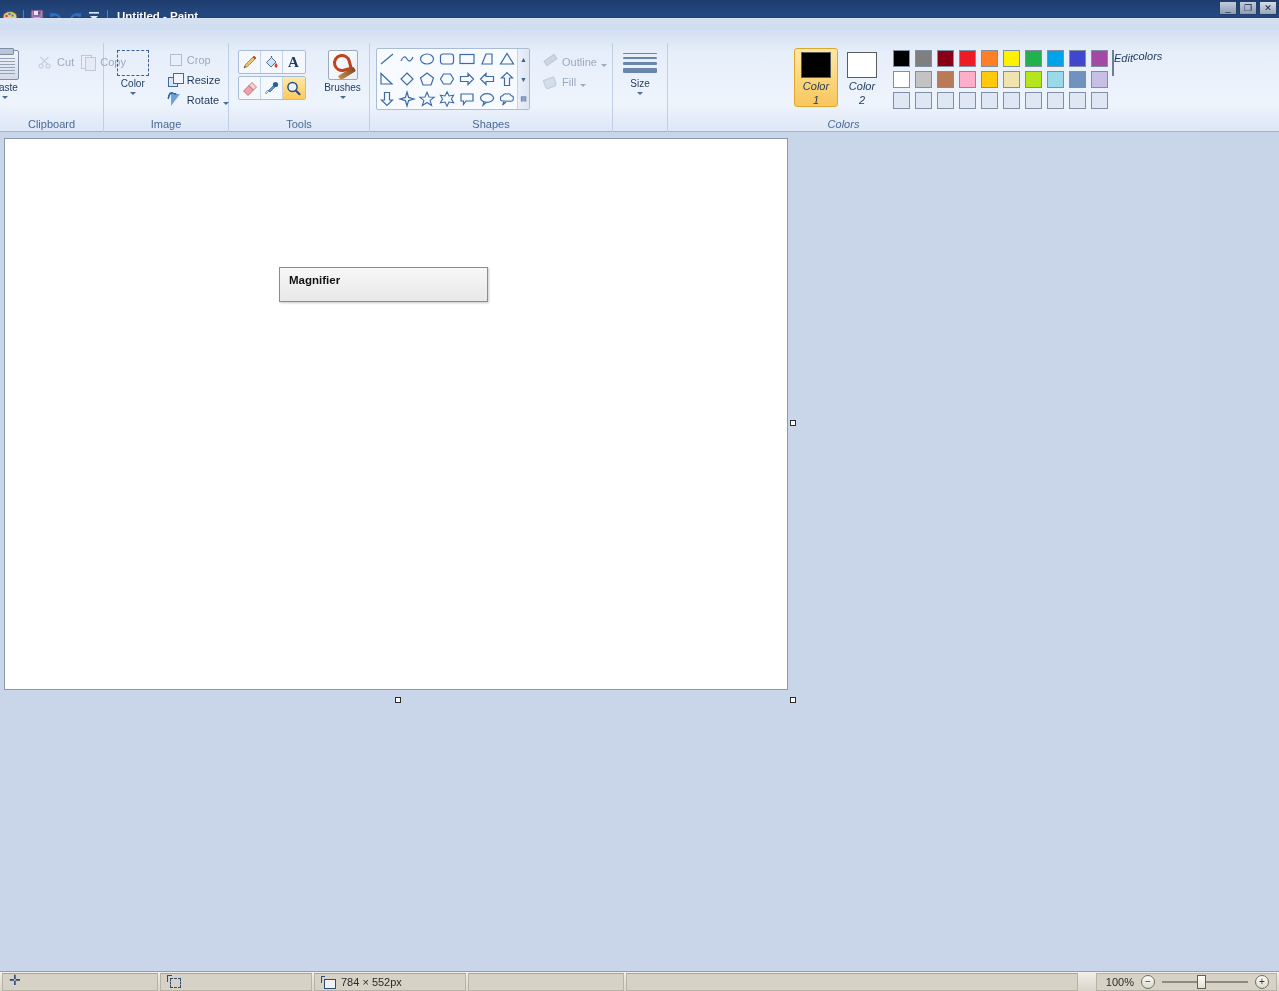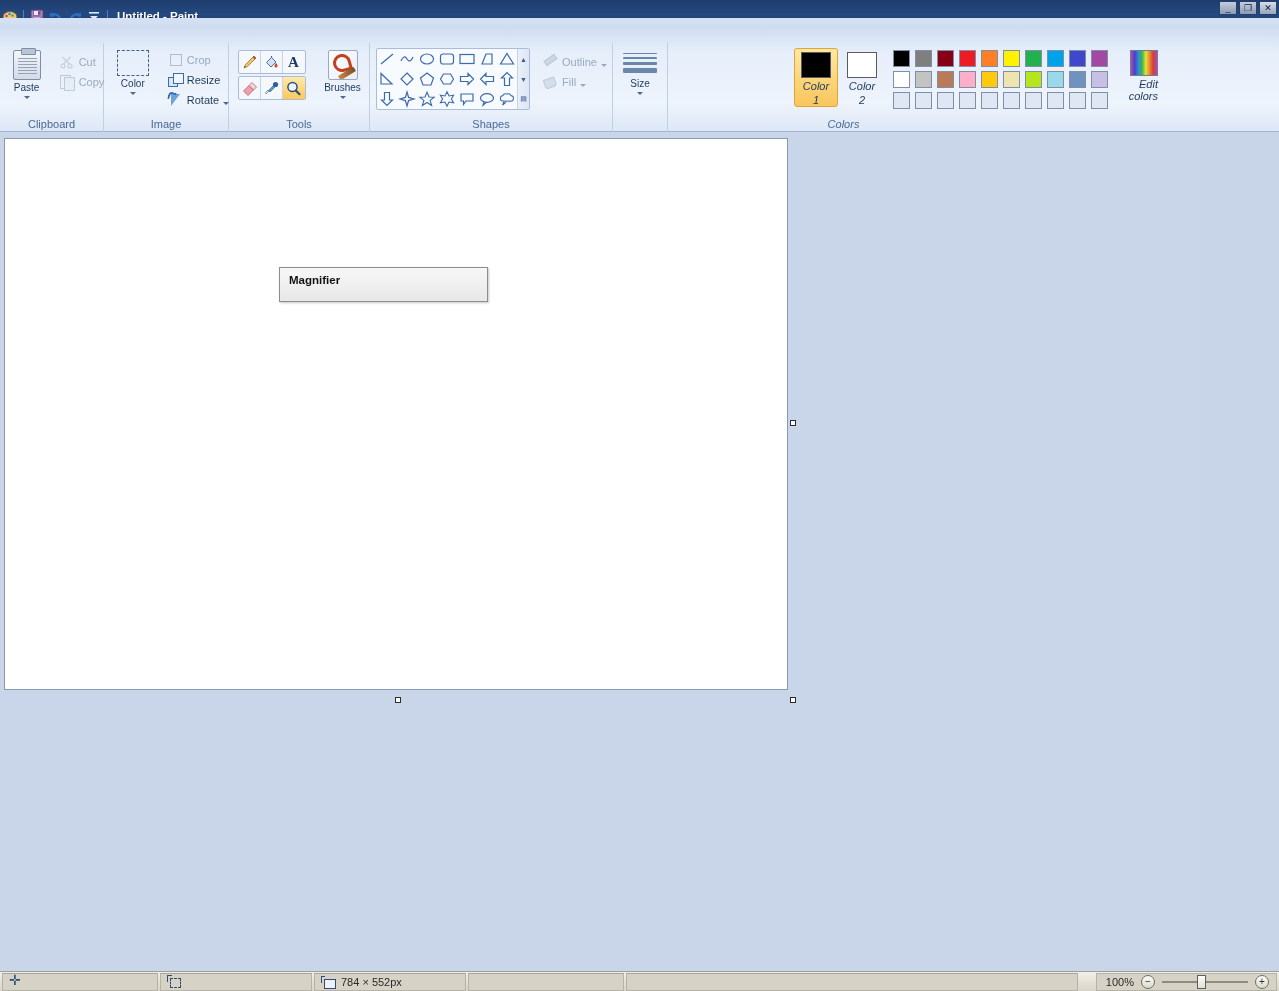--- a/index.html
+++ b/index.html
@@ -156,21 +156,21 @@
   
   .colorbig{display:flex;flex-direction:column;align-items:center;width:44px;padding:3px 2px 0;border-radius:3px;}
   .colorbig.active{background:linear-gradient(to bottom,#ffe49a,#fcc champagne);
                    background:linear-gradient(to bottom,#ffe7a2,#f8c65c);border:1px solid #e0a72f;}
   .sw-big{width:30px;height:26px;border:1px solid #5b5b5b;}
   .colorbig .lbl{font-size:11px;color:#1e395b;line-height:12px;text-align:center;margin-top:2px;}
   .palette{display:grid;grid-template-columns:repeat(10,22px);grid-auto-rows:21px;gap:0;margin-left:4px;}
   .swcell{display:flex;align-items:center;justify-content:center;}
   .sw{width:17px;height:17px;border:1px solid #7e8fa6;}
   .sw.empty{background:#dfe7f4;}
-  .editcolors{display:flex;flex-direction:column;align-items:flex-end;width:46px;padding-top:2px;}
+  .editcolors{display:flex;align-items:flex-start;width:46px;padding-top:2px;}
   .rainbow{width:28px;height:26px;border:1px solid #6d7f96;
     background:linear-gradient(to right,#b34ab3,#4a3fc8,#2f8ed6,#3cb54a,#e8e03a,#e8892f,#d33b3b,#b34ab3);}
 
   
   #workarea{position:absolute;left:0;top:132px;width:1199px;height:839px;background:#c9d5e9;}
   #canvas-wrap{position:absolute;left:4px;top:6px;}
   #canvas{width:784px;height:552px;background:#fff;border:1px solid #8a9ab2;}
   .handle{position:absolute;width:6px;height:6px;background:#fff;border:1px solid #2b2b2b;}
   #h-right{left:786px;top:282px;}
   #h-bottom{left:391px;top:559px;}
@@ -273,21 +273,21 @@
 
   <div id="groups">
 
     <div class="group" style="width:104px;">
       <div class="group-body" style="padding-left:6px;gap:4px;">
         <div class="bigbtn">
           <span class="ico paste-ico"></span>
           <span class="lbl">Paste</span>
           <span class="dcar"></span>
         </div>
-        <div style="display:flex;flex-direction:column;padding-top:4px;">
+        <div style="display:flex;flex-direction:row;padding-top:4px;">
           <div class="smallbtn dis">
             <span class="cut-ico">
               <svg width="16" height="16" viewBox="0 0 16 16">
                 <circle cx="4" cy="12" r="2" fill="none" stroke="#9aaabf" stroke-width="1.2"></circle>
                 <circle cx="11" cy="12" r="2" fill="none" stroke="#9aaabf" stroke-width="1.2"></circle>
                 <path d="M3.5 3 L11 10.5 M11.5 3 L4 10.5" stroke="#9aaabf" stroke-width="1.2"></path>
               </svg>
             </span>
             <span>Cut</span>
           </div>

